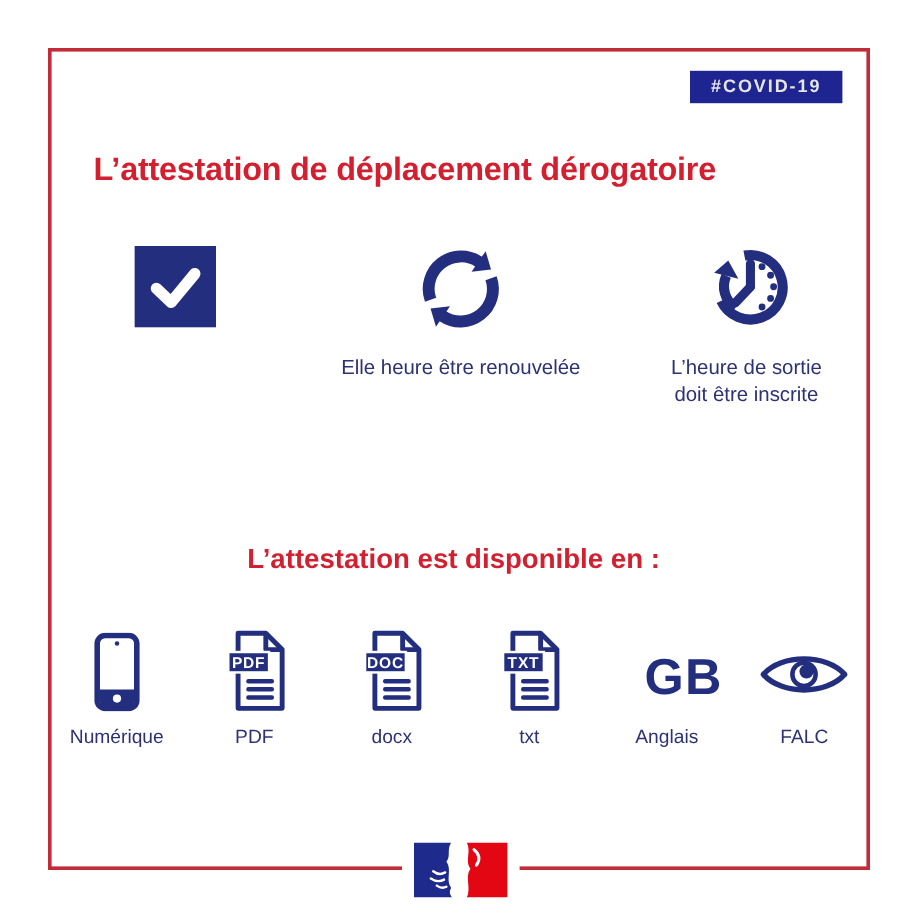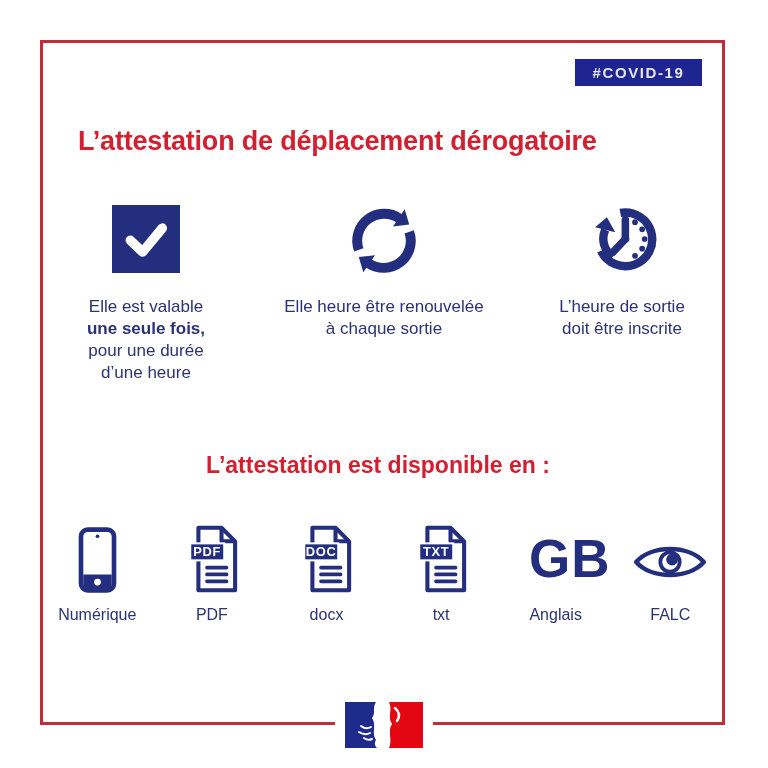--- a/index.html
+++ b/index.html
@@ -30,21 +30,21 @@
   .feature:nth-child(2){width:264px;}
   .feature:nth-child(3){width:212px;}
   .icon-box{height:98px;display:flex;align-items:center;justify-content:center;color:var(--navy);}
   .caption{margin-top:8px;text-align:center;color:var(--text-navy);
     font-size:17px;line-height:22px;}
   .caption .bold{font-weight:bold;}
   .formats{position:absolute;left:40px;top:523px;width:688px;display:flex;}
   .format{width:114.6px;display:flex;flex-direction:column;align-items:center;}
   .fmt-icon-box{height:70px;display:flex;align-items:flex-end;justify-content:center;color:var(--navy);}
   .fmt-label{margin-top:13px;color:var(--text-navy);font-size:16px;}
-  .gb-text{font-size:53px;font-weight:800;color:var(--navy);letter-spacing:1px;line-height:1;
+  .gb-text{font-size:42px;font-weight:800;color:var(--navy);letter-spacing:1px;line-height:1;
     padding-bottom:8px;margin-left:28px;}
   svg{display:block;}
   svg text{font-family:"Liberation Sans", sans-serif;}
   .logo-wrap{position:absolute;left:50%;top:702px;transform:translateX(-50%);
     background:#fff;padding:0 10px;}
 </style>
 </head>
 <body>
 
 <div class="canvas">
@@ -58,40 +58,33 @@
 
   <div class="features">
 
     <div class="feature">
       <div class="icon-box">
         <svg width="68" height="68" viewBox="0 0 100 100">
           <rect x="0" y="0" width="100" height="100" fill="currentColor"></rect>
           <path d="M27 52 L45 69 L74 34" stroke="#fff" stroke-width="14" fill="none" stroke-linecap="round" stroke-linejoin="round"></path>
         </svg>
       </div>
-      <div class="caption">
-        <div>Elle est valable</div>
-        <div class="bold">une seule fois,</div>
-        <div>pour une durée</div>
-        <div>d’une heure</div>
-      </div>
     </div>
 
     <div class="feature">
       <div class="icon-box">
         <svg width="90" height="90" viewBox="0 0 100 100">
           <path d="M22 62 A30 30 0 0 1 67 27" stroke="currentColor" stroke-width="11" fill="none"></path>
           <path d="M78 42 A30 30 0 0 1 33 77" stroke="currentColor" stroke-width="11" fill="none"></path>
           <polygon points="78,34 73,17 60,36" fill="currentColor"></polygon>
           <polygon points="22,70 27,87 40,68" fill="currentColor"></polygon>
         </svg>
       </div>
       <div class="caption">
         <div>Elle heure être renouvelée</div>
-        <div>à chaque sortie</div>
       </div>
     </div>
 
     <div class="feature">
       <div class="icon-box">
         <svg width="84" height="84" viewBox="0 0 100 100">
           <path d="M48 19 A32 32 0 1 1 25 64" stroke="currentColor" stroke-width="10" fill="none"></path>
           <path d="M39 71 A26 26 0 0 1 30 39" stroke="currentColor" stroke-width="10" fill="none"></path>
           <polygon points="32,24 42,42 18,36" fill="currentColor"></polygon>
           <path d="M54 50 V27" stroke="currentColor" stroke-width="9" stroke-linecap="round"></path>

